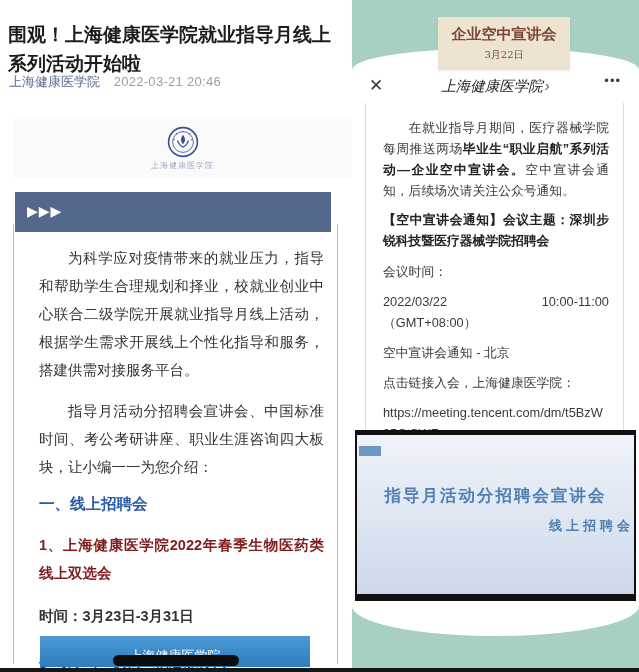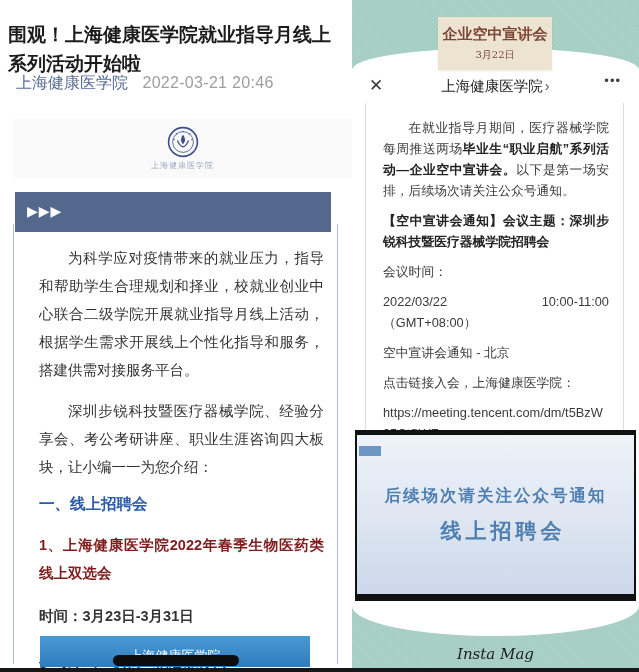--- a/index.html
+++ b/index.html
@@ -4,21 +4,21 @@
 <style>
   html,body{margin:0;padding:0;background:#fff;}
   *{box-sizing:border-box;}
   .canvas{position:relative;width:639px;height:672px;overflow:hidden;
           font-family:"Liberation Sans",sans-serif;background:#fff;}
 
   
   .left-panel{position:absolute;left:0;top:0;width:352px;height:672px;background:#fff;}
   .article-title{position:absolute;left:8px;top:20px;width:338px;margin:0;
                  font-size:19px;font-weight:700;color:#1b1b1b;line-height:1.55;}
-  .byline{position:absolute;left:16px;top:73px;font-size:16px;white-space:nowrap;}
+  .byline{position:absolute;left:9px;top:73px;font-size:13px;white-space:nowrap;}
   .byline .author{color:#576b95;margin-right:10px;}
   .byline .date{color:#9e9e9e;letter-spacing:.3px;}
 
   .hero{position:absolute;left:13px;top:119px;width:339px;height:59px;background:#fafafa;
         display:flex;flex-direction:column;align-items:center;justify-content:center;}
   .seal{width:32px;height:32px;display:block;}
   .seal-caption{font-size:8px;color:#9aa7c4;margin-top:2px;letter-spacing:1px;}
 
   .banner{position:absolute;left:15px;top:192px;width:316px;height:40px;background:#54688e;}
   .banner .arrows{color:#fff;font-size:14px;letter-spacing:1px;position:absolute;left:12px;top:11px;}
@@ -37,52 +37,52 @@
                  background:linear-gradient(180deg,#4a9ad5,#2f7cbd);
                  color:#fff;font-size:13px;text-align:center;padding-top:11px;overflow:hidden;}
   .redact{position:absolute;left:73px;top:19px;width:126px;height:11px;background:#0d0d0d;
           border-radius:6px;}
 
   
   .right-panel{position:absolute;left:352px;top:0;width:287px;height:672px;background:#a6cec3;
     background-image:repeating-linear-gradient(45deg,rgba(255,255,255,.07) 0 1px,transparent 1px 3px);}
   .white-sheet{position:absolute;left:0;top:48px;width:287px;height:588px;background:#fff;
                border-radius:50% 50% 50% 50% / 22px 22px 30px 30px;}
-  .tag-card{position:absolute;left:86px;top:17px;width:114px;height:53px;background:#ece4d1;
+  .tag-card{position:absolute;left:86px;top:17px;width:132px;height:53px;background:#ece4d1;
             display:flex;flex-direction:column;align-items:center;justify-content:center;
             box-shadow:0 1px 2px rgba(0,0,0,.08);}
   .tag-title{font-size:15px;font-weight:700;color:#7d4537;}
   .tag-date{font-size:10px;color:#7d4537;font-family:"DejaVu Serif",serif;margin-top:4px;}
 
   .nav{position:absolute;left:0;top:70px;width:287px;height:30px;}
   .nav .close{position:absolute;left:17px;top:5px;font-size:17px;color:#3c3c3c;}
   .nav .nav-title{position:absolute;left:0;right:0;top:7px;text-align:center;
-                  font-size:14.5px;color:#1f1f1f;}
+                  font-size:14.5px;color:#1f1f1f;font-style:italic;}
   .nav .chevron{color:#555;margin-left:2px;}
   .nav .more{position:absolute;right:18px;top:3px;font-size:13px;color:#3c3c3c;letter-spacing:1px;}
 
   .r-content{position:absolute;left:13px;top:103px;width:259px;height:327px;
              border-left:1px solid #dcdcdc;border-right:1px solid #dcdcdc;
              padding:14px 14px 0 17px;overflow:hidden;}
   .r-content p{margin:0 0 9px;font-size:12.8px;color:#3a3a3a;line-height:21px;text-align:justify;}
   .r-content p.indent{text-indent:2em;}
   .r-content .b{font-weight:700;color:#222;}
-  .r-content p.bold{font-weight:700;color:#222;}
+  .r-content p.bold{font-weight:700;color:#222;font-family:Liberation Serif, serif;}
   .r-content .link{word-break:break-all;}
 
   .slide{position:absolute;left:3px;top:430px;width:281px;height:171px;background:#111;
          padding:5px 2px 7px;}
   .slide-body{position:relative;width:100%;height:100%;
               background:linear-gradient(180deg,#eff3f9 0%,#dde5f1 55%,#ccd8ea 100%);}
   .slide-chip{position:absolute;left:2px;top:11px;width:22px;height:10px;background:#6d96c4;}
   .slide-line1{position:absolute;left:0;right:0;top:50px;text-align:center;
                font-family:"Liberation Serif",serif;font-weight:700;font-size:16.5px;
                color:#4e7fb0;letter-spacing:2px;}
-  .slide-line2{position:absolute;left:0;right:0;top:82px;text-align:center;
-               font-family:"Liberation Serif",serif;font-weight:700;font-size:21px;
+  .slide-line2{position:absolute;left:0;right:0;top:82px;text-align:right;
+               font-family:"Liberation Serif",serif;font-weight:700;font-size:13px;
                color:#4e7fb0;letter-spacing:4px;padding-left:15px;}
 
   .brand{position:absolute;left:0;right:0;bottom:9px;text-align:center;
          font-family:"DejaVu Serif",serif;font-style:italic;font-size:15px;color:#1e1e1e;}
 
   .bottom-bar{position:absolute;left:0;bottom:0;width:639px;height:4px;background:#161616;z-index:9;}
 </style>
 </head>
 <body>
 
@@ -110,21 +110,21 @@
       </svg>
       <div class="seal-caption">上海健康医学院</div>
     </div>
 
     <div class="banner">
       <span class="arrows">▶▶▶</span>
     </div>
 
     <div class="content-box">
       <p class="indent">为科学应对疫情带来的就业压力，指导和帮助学生合理规划和择业，校就业创业中心联合二级学院开展就业指导月线上活动，根据学生需求开展线上个性化指导和服务，搭建供需对接服务平台。</p>
-      <p class="indent">深圳步锐科技暨医疗器械学院、经验分享会、考公考研讲座、职业生涯咨询四大板块，让小编一一为您介绍：</p>
+      <p class="indent">指导月活动分招聘会宣讲会、中国标准时间、考公考研讲座、职业生涯咨询四大板块，让小编一一为您介绍：</p>
       <h3 class="section-heading">一、线上招聘会</h3>
       <p class="bold">1、上海健康医学院2022年春季生物医药类线上双选会</p>
       <p class="plain">时间：3月23日-3月31日</p>
       <p class="plain">参与方式：校就业信息服务网</p>
     </div>
 
     <div class="bottom-banner">
       <span>上海健康医学院</span>
       <span class="redact"></span>
     </div>
@@ -138,35 +138,34 @@
       <div class="tag-date">3月22日</div>
     </div>
 
     <div class="nav">
       <span class="close">✕</span>
       <span class="nav-title"><span>上海健康医学院</span><span class="chevron">›</span></span>
       <span class="more">•••</span>
     </div>
 
     <div class="r-content">
-      <p class="indent"><span>在就业指导月期间，医疗器械学院每周推送两场</span><span class="b">毕业生“职业启航”系列活动—企业空中宣讲会。</span><span>以下是第一场安排，后续场次请关注公众号通知。</span></p>
+      <p class="indent"><span>在就业指导月期间，医疗器械学院每周推送两场</span><span class="b">毕业生“职业启航”系列活动—企业空中宣讲会。</span><span>空中宣讲会通知，后续场次请关注公众号通知。</span></p>
       <p class="bold">【空中宣讲会通知】会议主题：深圳步锐科技暨医疗器械学院招聘会</p>
       <p>会议时间：</p>
       <p>2022/03/22 10:00-11:00 （GMT+08:00）</p>
       <p>空中宣讲会通知 - 北京</p>
       <p>点击链接入会，上海健康医学院：</p>
       <p class="link">https://meeting.tencent.com/dm/t5BzW95CtSWF</p>
 
     </div>
 
     <div class="slide">
       <div class="slide-body">
         <span class="slide-chip"></span>
-        <div class="slide-line1">后续场次请关注公众号通知</div>
+        <div class="slide-line1">指导月活动分招聘会宣讲会</div>
         <div class="slide-line2">线上招聘会</div>
       </div>
     </div>
 
-    <div class="brand">Insta Mag</div>
   </section>
 
   <div class="bottom-bar"></div>
 </div>
 
 </body></html>

